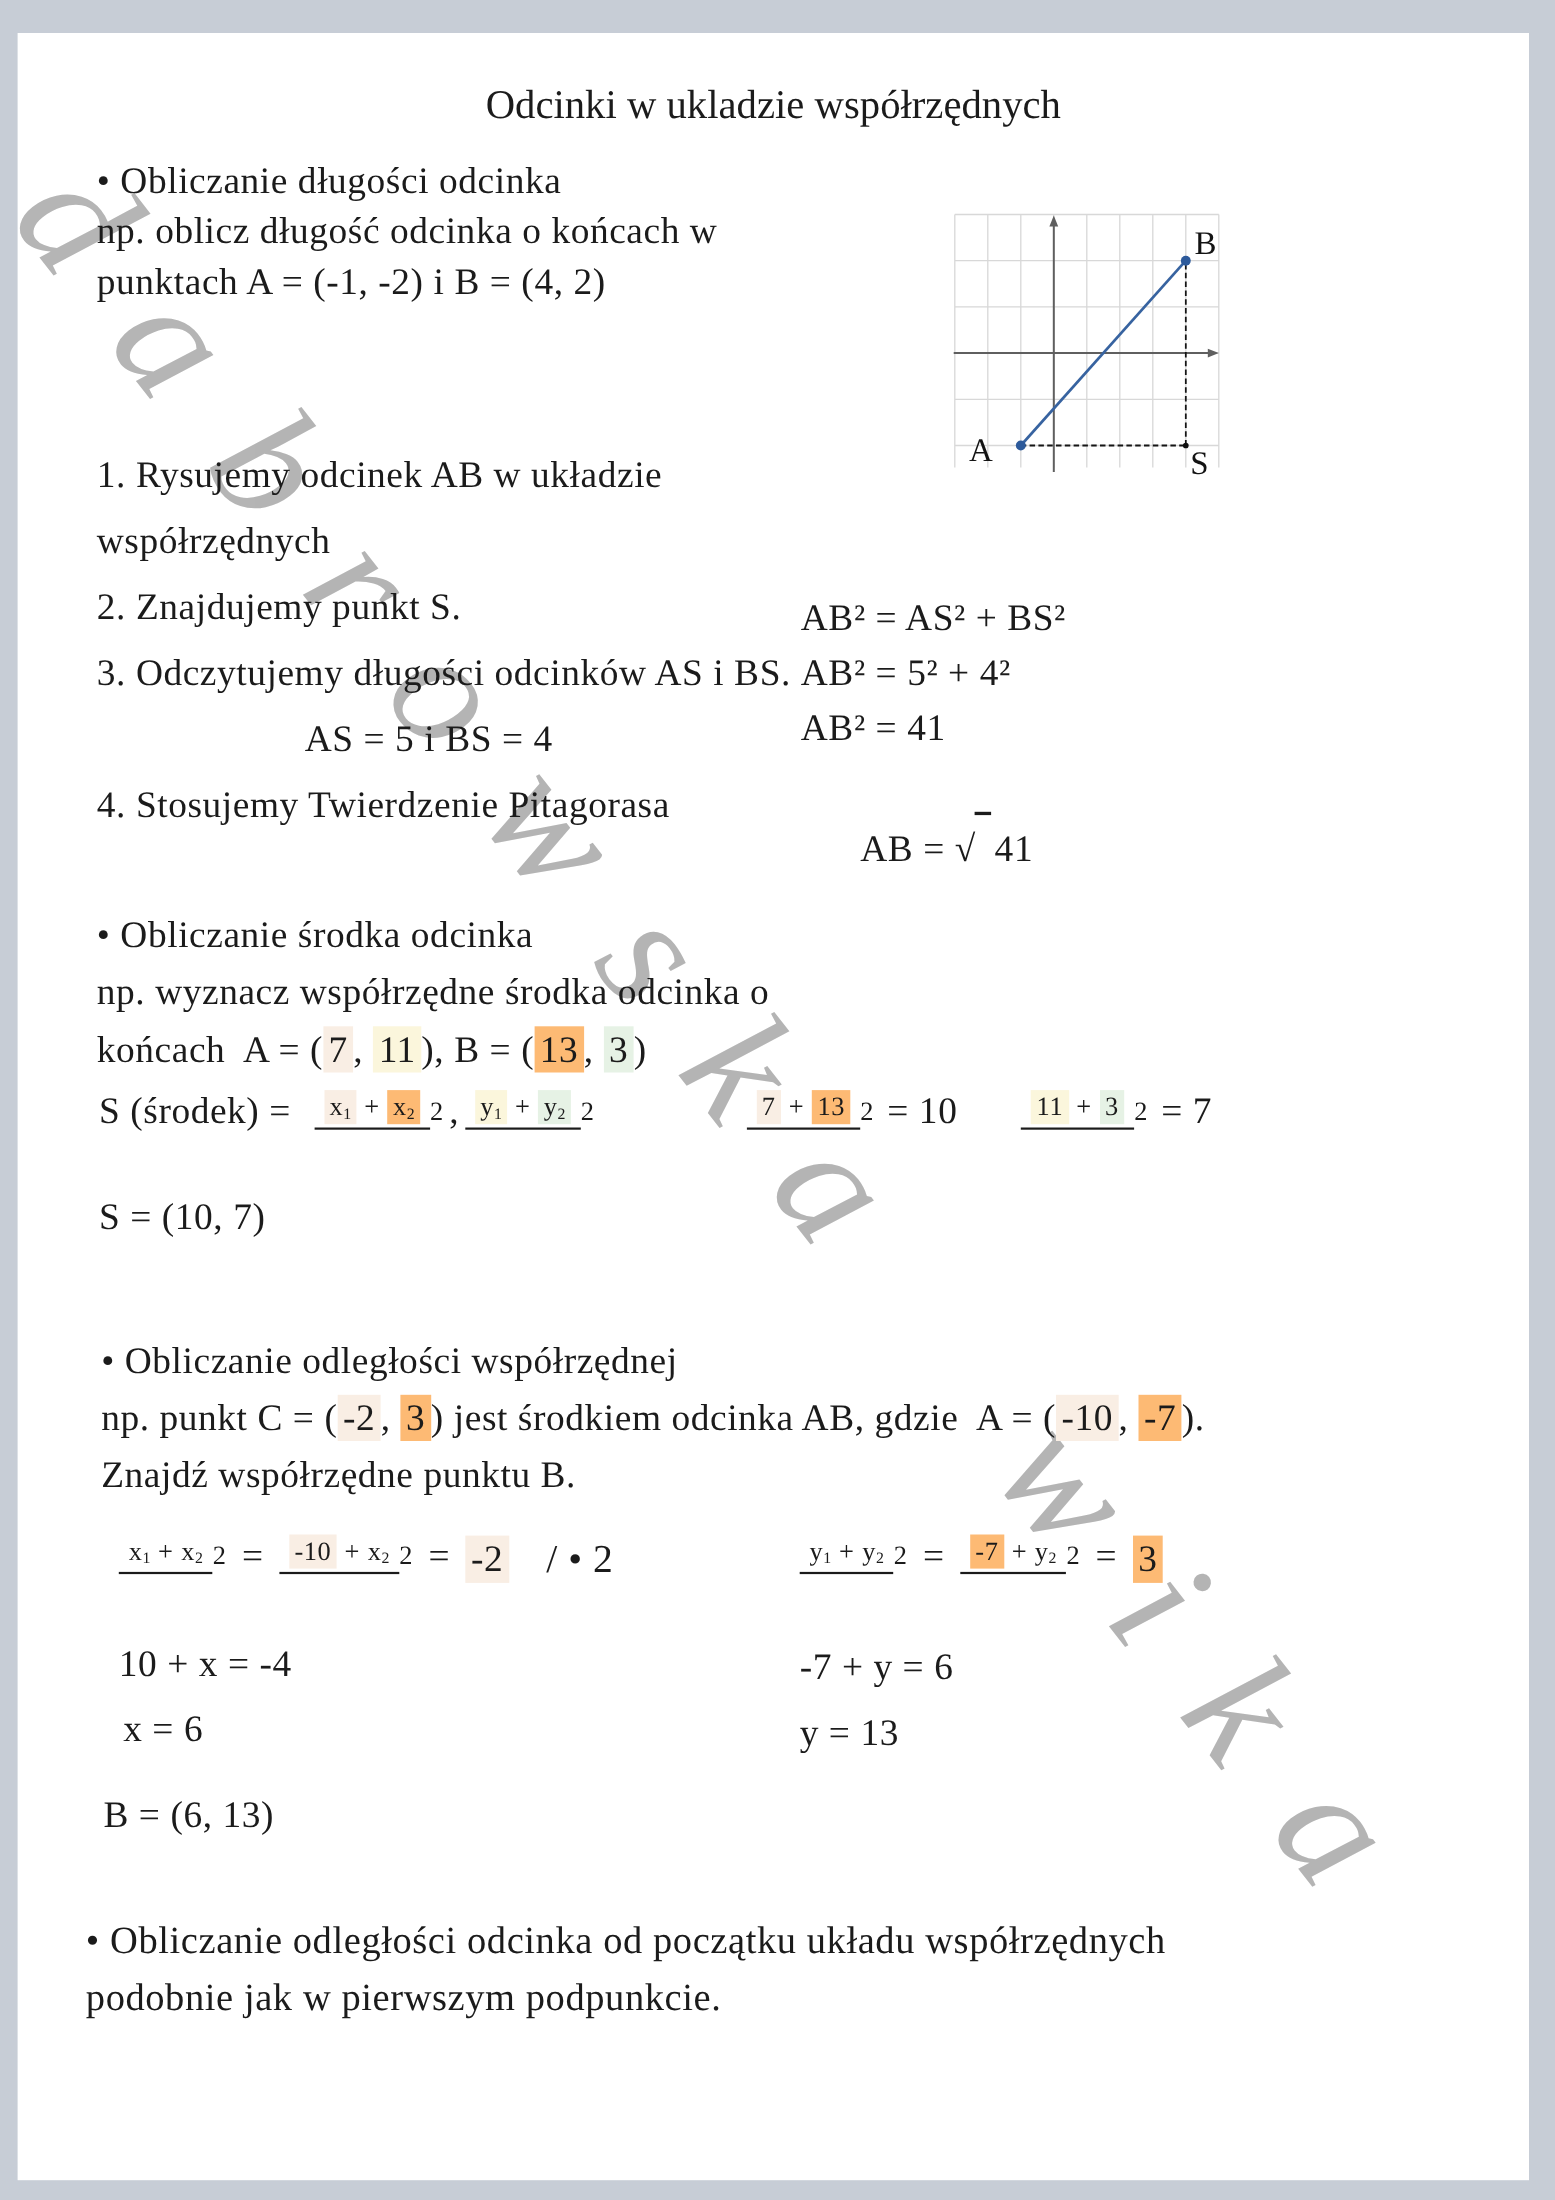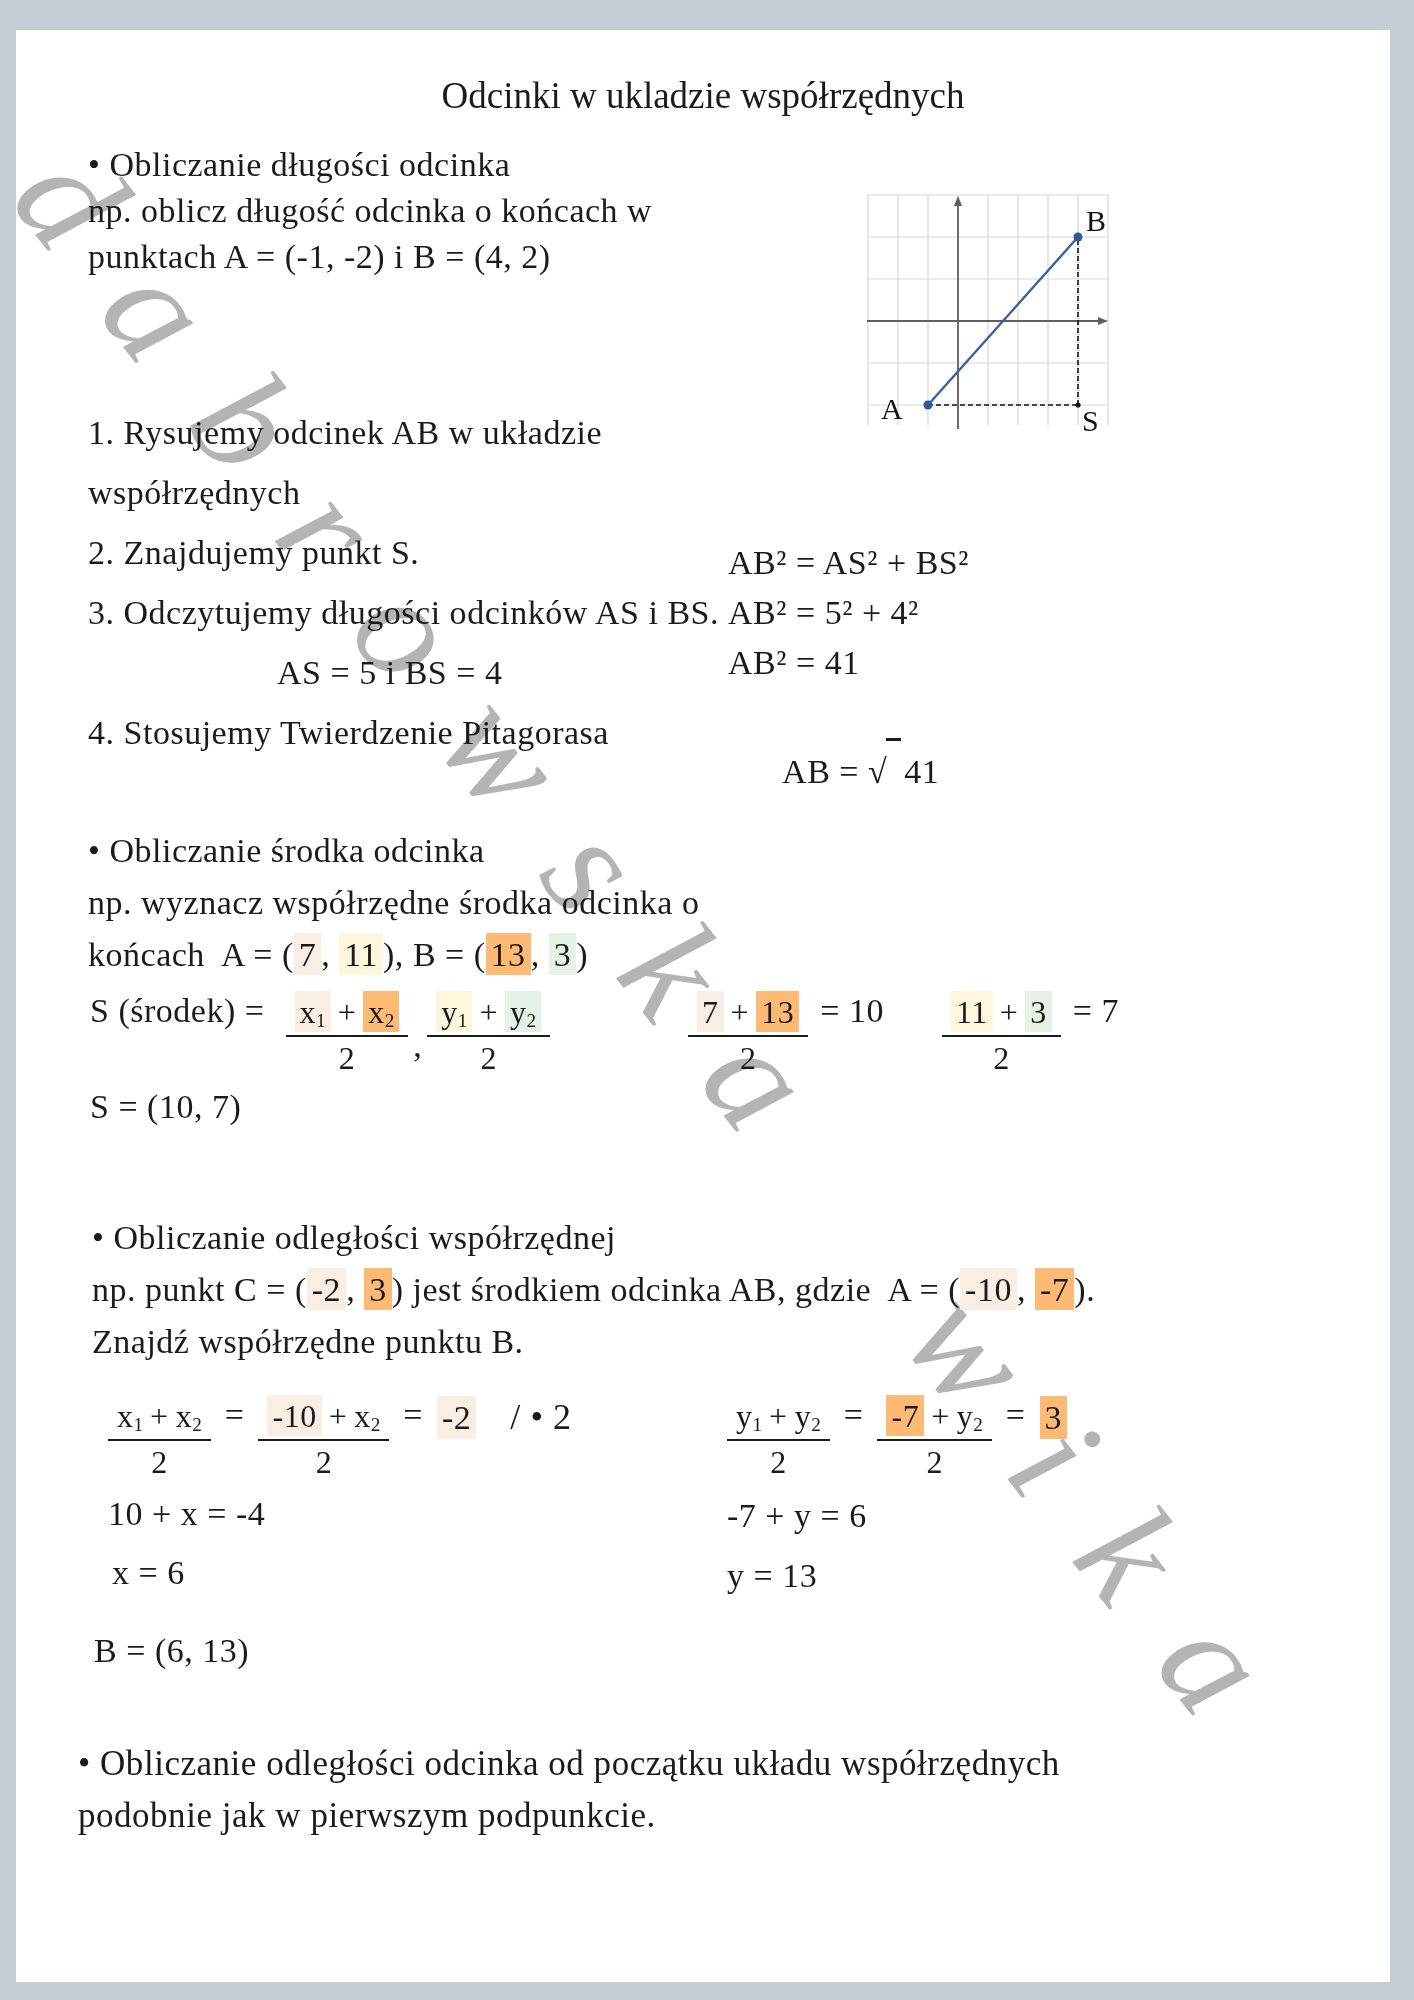--- a/index.html
+++ b/index.html
@@ -43,21 +43,21 @@
   .s4 { left:62px; top:1708px; font-size:35px; }
   .s4 .line { line-height:52px; }
 
   .hl { padding:3px 5px 2px; }
   .hl-tan    { background:#f9eee4; }
   .hl-yellow { background:#fbf6dc; }
   .hl-blue   { background:#fdba74; }
   .hl-green  { background:#e6f2e5; }
 
   .eqrow { display:flex; align-items:flex-start; font-size:34px; letter-spacing:0.015em; }
-  .frac { display:inline-flex; flex-direction:column; align-items:center; font-size:32px; }
+  .frac { display:inline-flex; flex-direction:row; align-items:center; font-size:24px; }
   .frac .num { border-bottom:2px solid #1b1b1b; padding:2px 9px 4px; white-space:nowrap; }
   .frac .den { padding-top:3px; }
   .op  { margin:0 7px; }
   .op2 { margin:0 14px; }
   sub { font-size:0.6em; line-height:0; vertical-align:-0.22em; letter-spacing:0; }
   .frac-comma { align-self:flex-end; padding-bottom:12px; margin:0 5px; }
   .gap-m { margin-left:138px; }
   .gap-s { margin-left:12px; }
   .gap-f4 { margin-left:58px; }
   .slash { margin-left:34px; font-size:36px; white-space:pre; }

